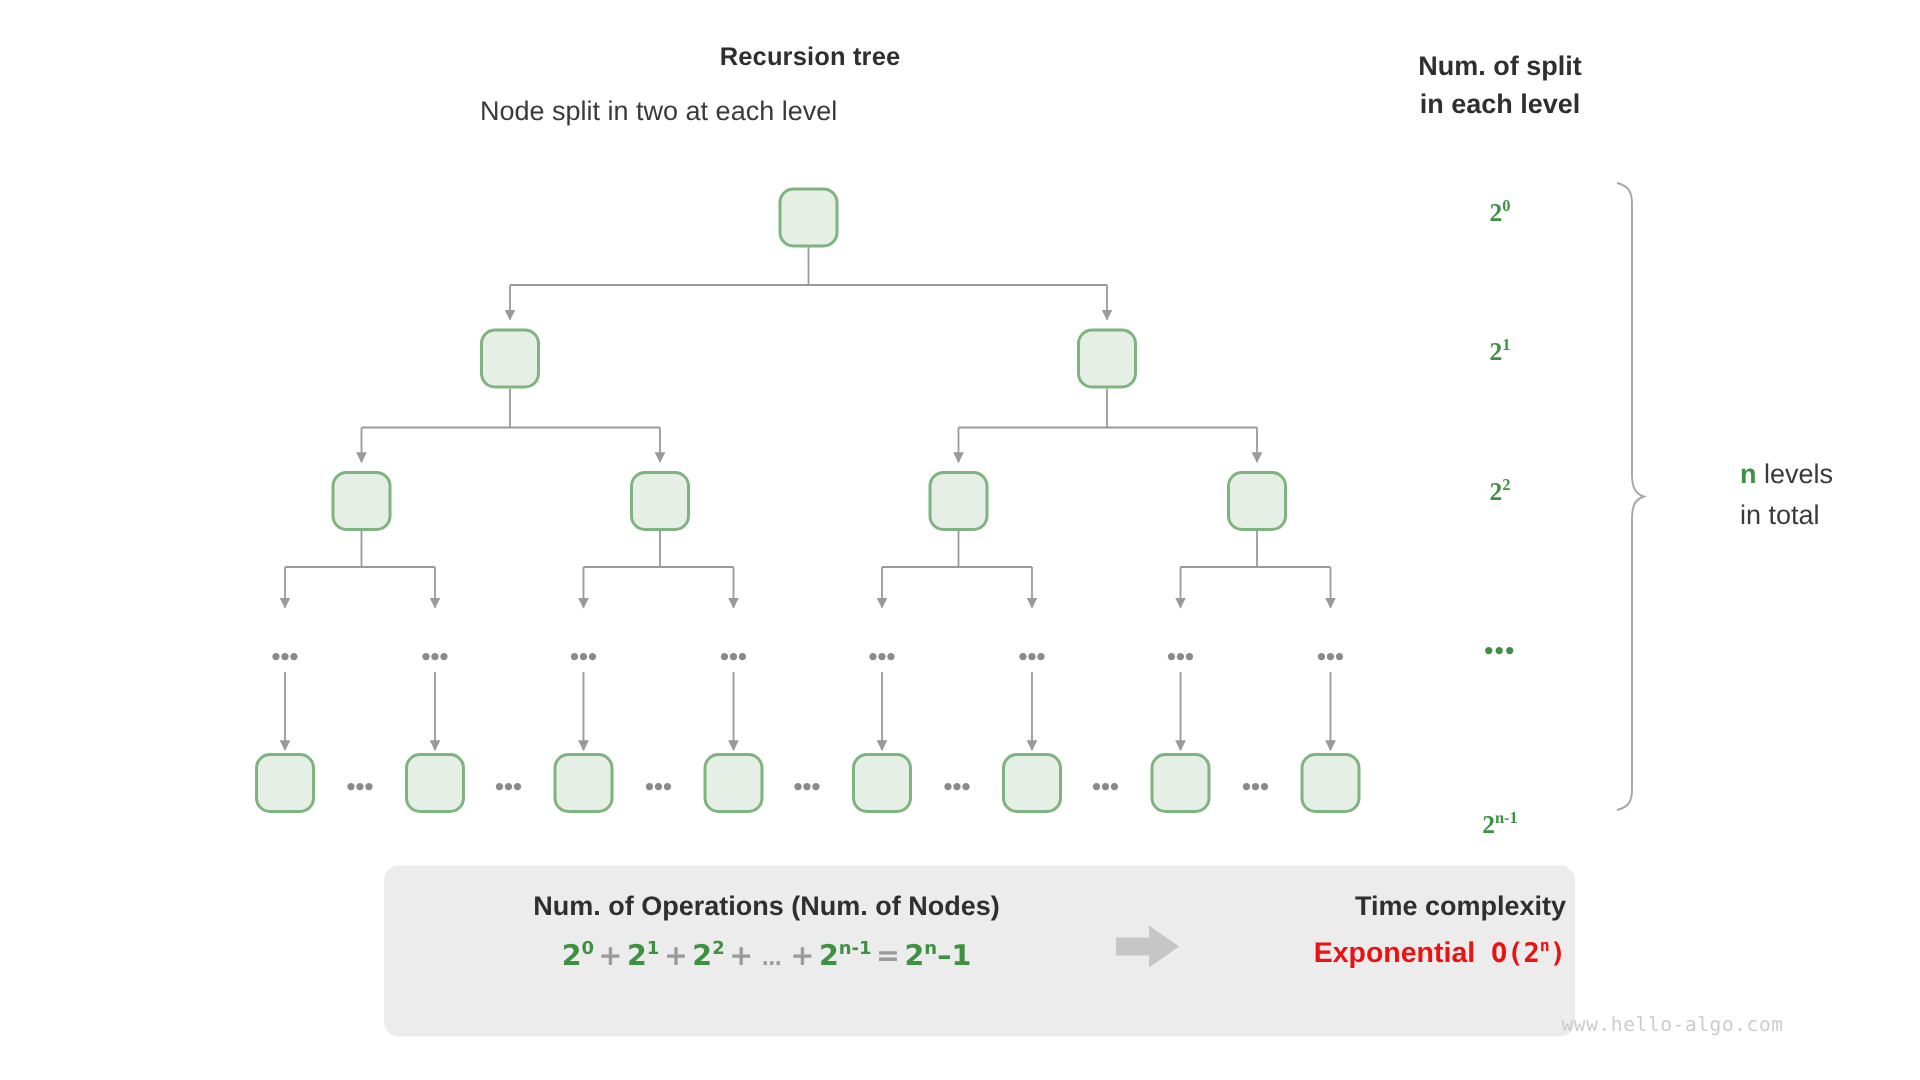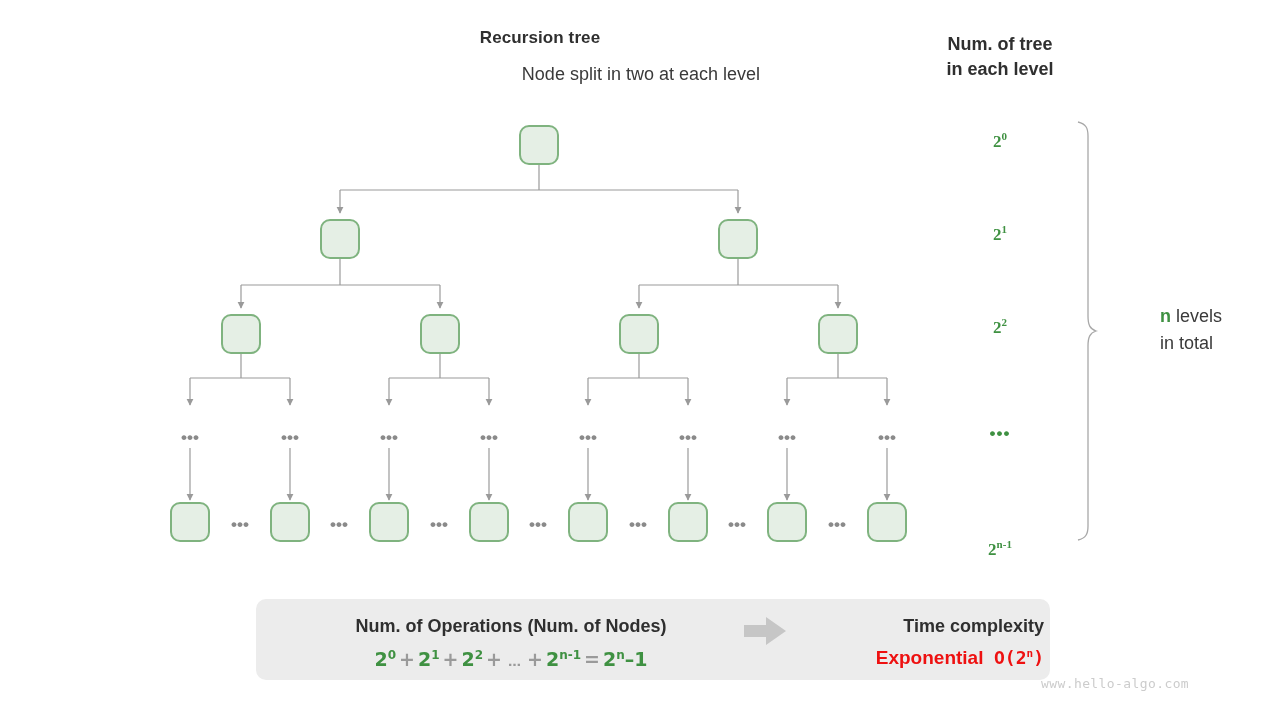--- a/index.html
+++ b/index.html
@@ -31,21 +31,21 @@
     text-align: center;
     font-size: 17px;
     font-weight: bold;
     color: #2f2f2f;
     letter-spacing: .1px;
   }
   .title-sub {
     position: absolute;
     left: 320px; top: 64px;
     width: 440px;
-    text-align: right;
+    text-align: left;
     font-size: 18px;
     font-weight: normal;
     color: #3a3a3a;
   }
   .title-right {
     position: absolute;
     left: 900px; top: 32px;
     width: 200px;
     text-align: center;
     font-size: 18px;
@@ -100,23 +100,23 @@
   }
   .brace-note .n {
     color: #3f9142;
     font-weight: bold;
   }
 
   
   #summary {
     position: absolute;
     left: 256px;
-    top: 599px;
+    top: 577px;
     width: 794px;
-    height: 81px;
+    height: 114px;
     background: #ececec;
     border-radius: 10px;
   }
   .sum-left {
     position: absolute;
     left: 10px; top: 17px;
     width: 490px;
     text-align: center;
   }
   .sum-head {
@@ -175,21 +175,21 @@
   }
 </style>
 </head>
 <body>
 
 <div id="stage">
 
   <div class="title-main">Recursion tree</div>
   <div class="title-sub">Node split in two at each level</div>
   <div class="title-right">
-    <span>Num. of tree</span><br>
+    <span>Num. of split</span><br>
     <span>in each level</span>
   </div>
 
   <svg id="tree-svg" width="1280" height="720">
     <defs>
       <marker id="arw" viewBox="0 0 10 10" refX="9" refY="5" markerWidth="6" markerHeight="6" orient="auto-start-reverse">
         <path d="M 0 0 L 10 5 L 0 10 z" fill="#9a9a9a"></path>
       </marker>
     </defs>
 

